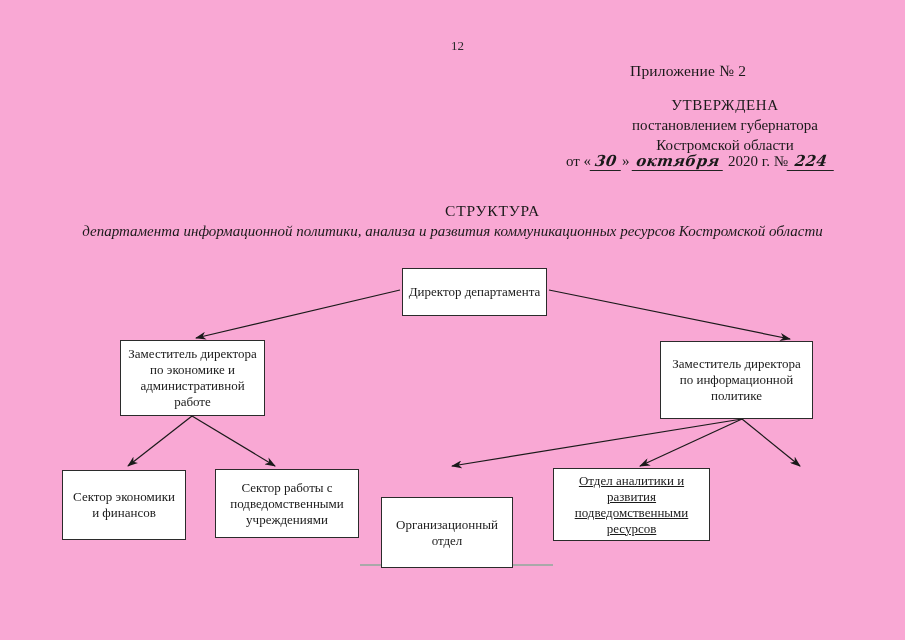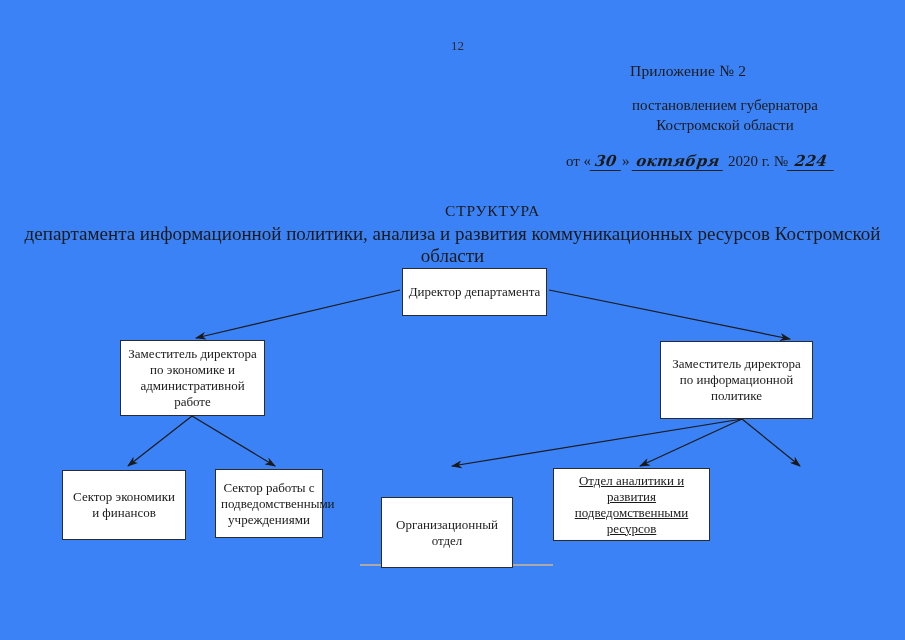--- a/index.html
+++ b/index.html
@@ -9,21 +9,21 @@
     background: #ffffff;
   }
   body {
     font-family: "Liberation Serif", "DejaVu Serif", serif;
     color: #1a1a1a;
   }
   #page {
     position: relative;
     width: 905px;
     height: 640px;
-    background: #3b82f6;
+    background: #f9a8d4;
     overflow: hidden;
   }
 
   
   .page-number {
     position: absolute;
     left: 451px;
     top: 38px;
     font-size: 13px;
     color: #2a2a2a;
@@ -80,21 +80,22 @@
     font-size: 15.5px;
     letter-spacing: 0.8px;
     padding-left: 40px;
   }
   .struct-subtitle {
     position: absolute;
     left: 0;
     top: 223px;
     width: 905px;
     text-align: center;
-    font-size: 19px;
+    font-size: 15px;
+    font-style: italic;
   }
 
   
   #chart-area {
     position: absolute;
     left: 0;
     top: 0;
     width: 905px;
     height: 640px;
   }
@@ -121,21 +122,21 @@
     z-index: 2;
   }
   .node .node-label { display: block; width: 100%; }
 
   
   #node-director   { left: 402px; top: 268px; width: 145px; height: 48px; font-family: Liberation Serif, serif; }
   #node-deputy-eco { left: 120px; top: 340px; width: 145px; height: 76px; }
   #node-deputy-inf { left: 660px; top: 341px; width: 153px; height: 78px; }
 
   #node-sector-economics { left: 62px;  top: 470px; width: 124px; height: 70px; }
-  #node-sector-institutions { left: 215px; top: 469px; width: 108px; height: 69px; }
+  #node-sector-institutions { left: 215px; top: 469px; width: 144px; height: 69px; }
   #node-dept-organizational { left: 381px; top: 469px; width: 132px; height: 71px; margin-top: 28px; }
   #node-dept-analytics   { left: 553px; top: 468px; width: 157px; height: 73px; text-decoration: underline; }
   #node-dept-press       { left: 731px; top: 469px; width: 126px; height: 72px; }
 
   
   .footer-rule {
     position: absolute;
     left: 360px;
     top: 564px;
     width: 193px;
@@ -146,20 +147,21 @@
 </head>
 <body>
 
 <div id="page">
 
   <div class="page-number">12</div>
 
   <div class="appendix-line">Приложение № 2</div>
 
   <div class="approved-block">
+    <div class="approved-title">УТВЕРЖДЕНА</div>
     <div>постановлением губернатора</div>
     <div>Костромской области</div>
   </div>
 
   <div class="date-line">
     <span>от «</span><span class="hand num-day">30</span><span>»</span>
     <span class="hand month">октября</span>
     <span>2020 г. №</span><span class="hand num-doc">224</span>
   </div>
 

